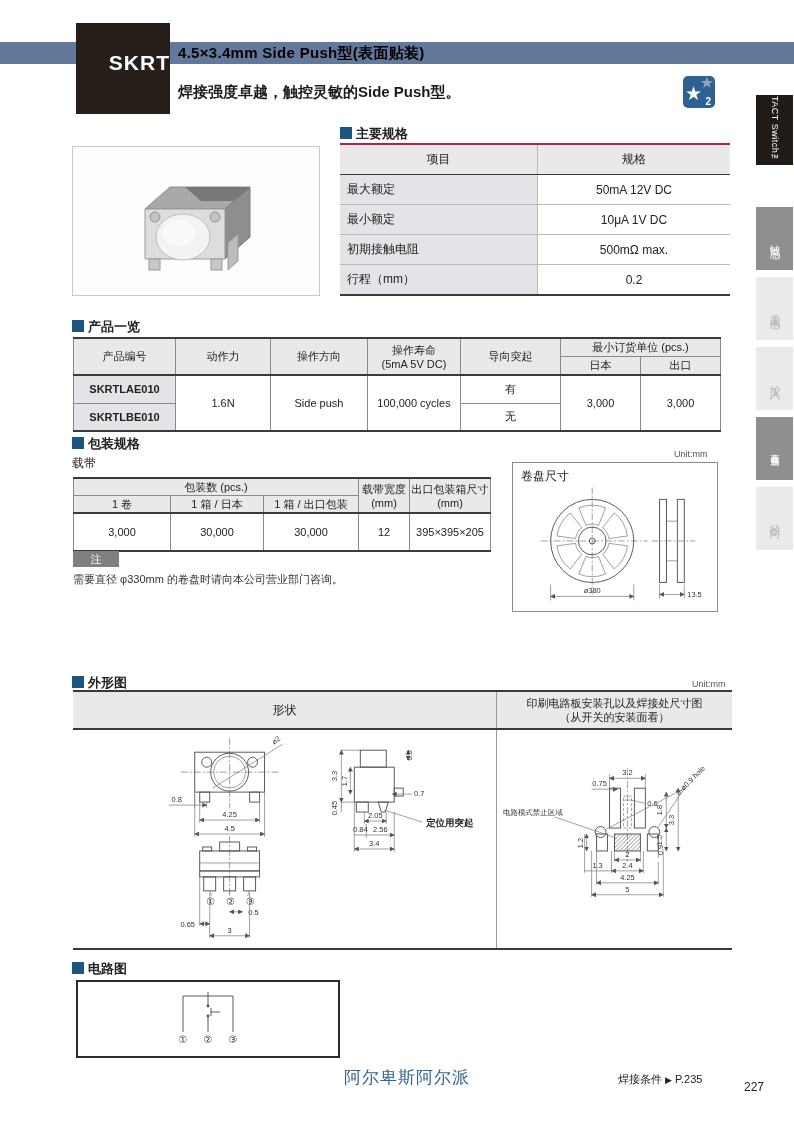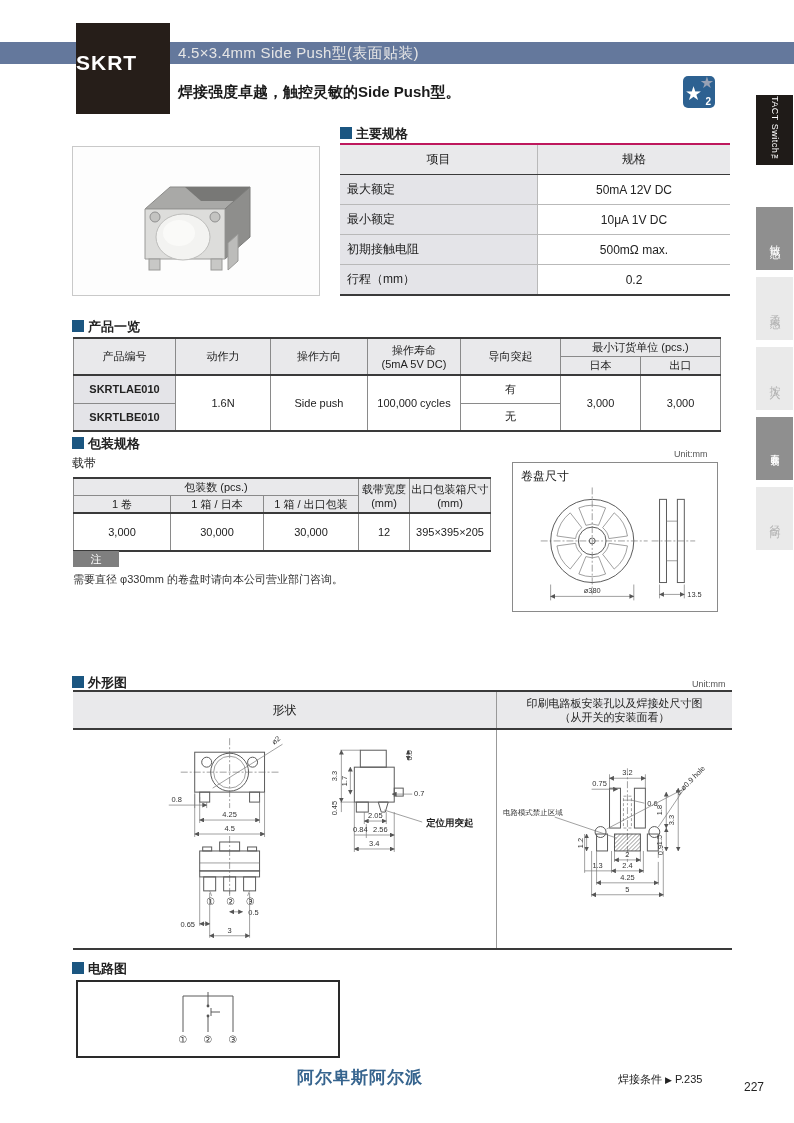--- a/index.html
+++ b/index.html
@@ -1,24 +1,24 @@
 <!DOCTYPE html>
 <html><head>
 <meta charset="utf-8">
 <style>
   html,body{margin:0;padding:0;background:#fff;}
   .page{position:relative;width:794px;height:1123px;background:#fff;overflow:hidden;
         font-family:"Liberation Sans","DejaVu Sans",sans-serif;color:#222;}
 
   
   .titlebar{position:absolute;left:0;top:42px;width:100%;height:22px;background:#64789c;}
-  .titlebar .t{position:absolute;left:178px;top:0;line-height:22px;color:#e5e5e5;font-weight:normal;
+  .titlebar .t{position:absolute;left:178px;top:0;line-height:22px;color:#000000;font-weight:bold;
                font-size:15px;letter-spacing:.3px;white-space:nowrap;}
   .skrt{position:absolute;left:76px;top:23px;width:94px;height:91px;background:#261e19;color:#fff;
-        text-align:left;font-weight:bold;font-size:21px;padding-top:28px;box-sizing:border-box;letter-spacing:1px;}
+        text-align:right;font-weight:bold;font-size:21px;padding-top:28px;box-sizing:border-box;letter-spacing:1px;}
   .subtitle{position:absolute;left:178px;top:83px;font-size:15px;font-weight:bold;color:#1a1a1a;}
   .badge{position:absolute;left:683px;top:76px;width:32px;height:32px;background:#2d6191;border-radius:5px;}
   .badge .star-back{position:absolute;right:1px;top:-3px;color:#98a2b5;font-size:16px;}
   .badge .star-front{position:absolute;left:2px;top:6px;color:#fff;font-size:19px;}
   .badge .cnt{position:absolute;right:4px;bottom:1px;color:#fff;font-size:10px;font-weight:bold;}
 
   
   .side-tact{position:absolute;left:756px;top:95px;width:37px;height:70px;background:#1f1b18;color:#fff;
              writing-mode:vertical-rl;font-size:9px;display:flex;align-items:center;justify-content:center;letter-spacing:.5px;}
   .side-tab{position:absolute;left:756px;width:37px;height:63px;writing-mode:vertical-rl;text-orientation:upright;
@@ -78,21 +78,21 @@
   .outline-head .h2{flex:1;display:flex;flex-direction:column;align-items:center;justify-content:center;
                     font-size:11px;line-height:1.3;}
   .outline-body{display:flex;height:218px;}
   .outline-body .b1{width:424px;border-right:1px solid #999;box-sizing:border-box;}
   .outline-body .b2{flex:1;}
 
   
   .circuit-box{position:absolute;left:76px;top:980px;width:264px;height:78px;border:2px solid #2a2a2a;box-sizing:border-box;}
 
   
-  .brand{position:absolute;left:250px;top:1066px;width:220px;text-align:center;font-size:17px;font-weight:bold;
+  .brand{position:absolute;left:250px;top:1066px;width:220px;text-align:right;font-size:17px;font-weight:normal;
          color:#36648e;letter-spacing:1px;}
   .solder{position:absolute;left:618px;top:1072px;font-size:11px;color:#222;white-space:nowrap;}
   .solder .arr{font-size:9px;}
   .pageno{position:absolute;left:744px;top:1080px;font-size:12px;color:#222;}
 
   
   svg{display:block;}
   .ln{stroke:#5a5a5a;stroke-width:1;fill:none;}
   .thin{stroke:#777;stroke-width:.7;fill:none;}
   .dash{stroke:#777;stroke-width:.7;fill:none;stroke-dasharray:7 2 2 2;}

